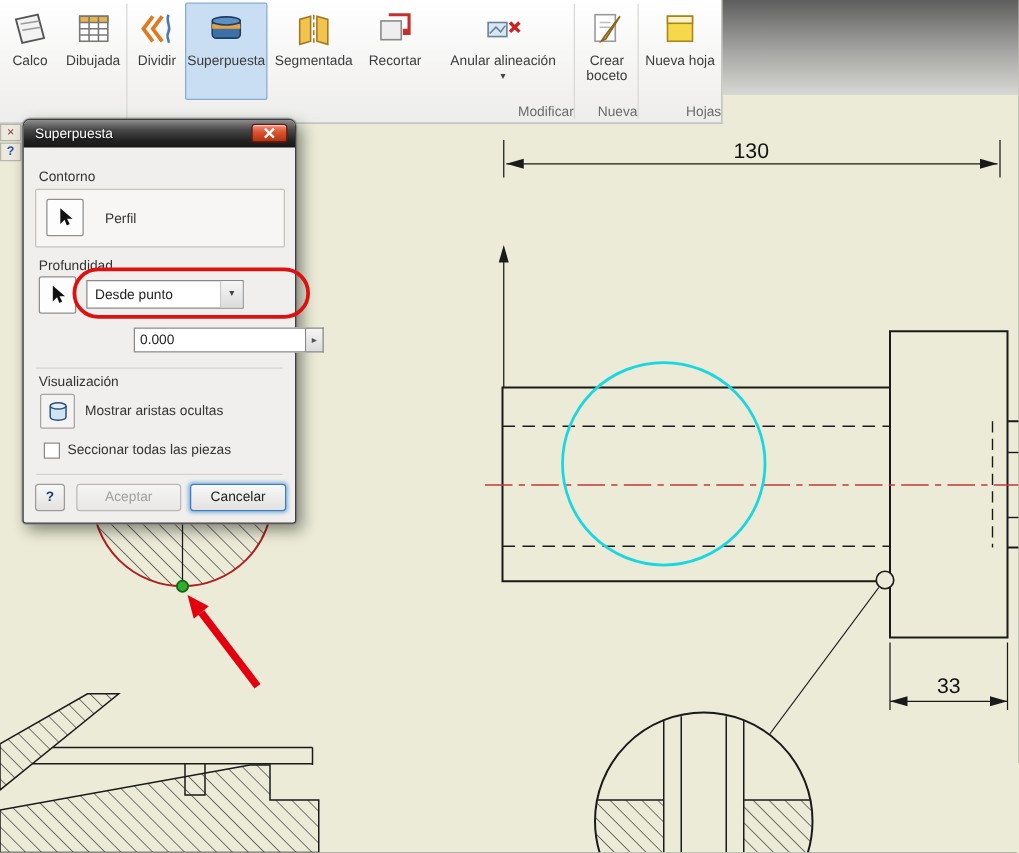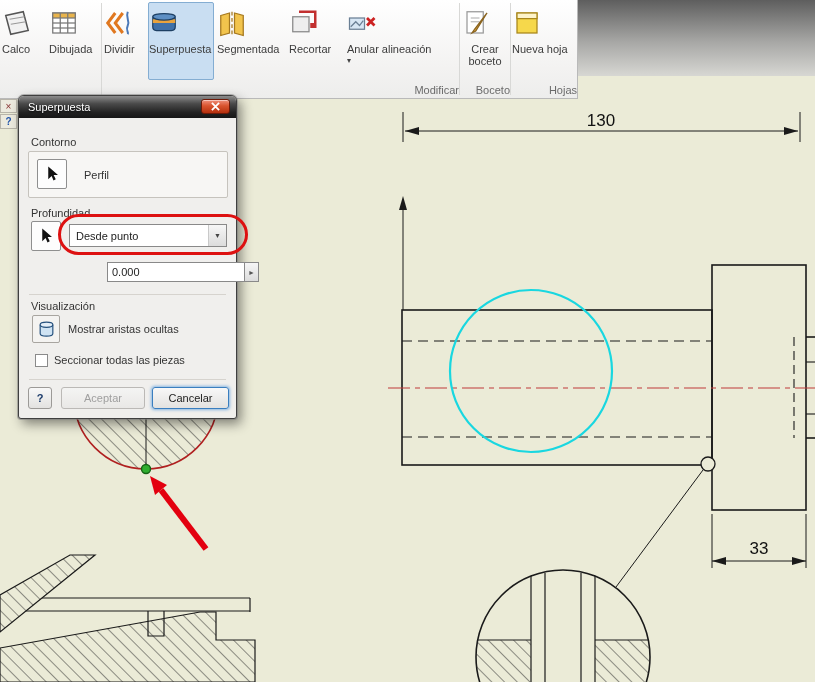--- a/index.html
+++ b/index.html
@@ -7,21 +7,21 @@
        font-family:"Liberation Sans",sans-serif;background:#ebebd7;}
 
   
   #drawing-svg{position:absolute;left:0;top:0;z-index:1;}
 
   
   .ribbon{position:absolute;left:0;top:0;width:578px;height:99px;z-index:2;
           background:linear-gradient(#ffffff,#f3f2f1 70%,#ededec);
           border-bottom:1px solid #b9b9b9;border-right:1px solid #b9b9b9;box-sizing:border-box;}
   .rsep{position:absolute;top:3px;height:92px;width:1px;background:#d8d8d6;}
-  .rbtn{position:absolute;top:2px;height:78px;display:flex;flex-direction:column;align-items:flex-start;
+  .rbtn{position:absolute;top:2px;height:78px;display:flex;flex-direction:column;align-items:center;
         padding-top:5px;box-sizing:border-box;border:1px solid transparent;border-radius:2px;cursor:default;}
   .rbtn .ric{width:30px;height:30px;flex:0 0 auto;}
   .rbtn .rlabel{margin-top:5px;font-size:11px;color:#3c3c3c;white-space:nowrap;line-height:12px;text-align:center;}
   .rbtn.wrap .rlabel{white-space:normal;width:46px;}
   .rbtn.active{background:#c9def2;border-color:#84add2;}
   .rcaret{font-size:8px;color:#444;line-height:8px;margin-top:2px;}
   .rgrouplabel{position:absolute;bottom:2px;font-size:11px;color:#6b6b6b;text-align:right;}
 
   
   .desktop{position:absolute;left:578px;top:0;width:237px;height:76px;z-index:2;
@@ -249,21 +249,21 @@
 
     <div class="rbtn" style="left:511px;width:66px">
       <svg class="ric" viewBox="0 0 24 24">
         <rect x="4" y="4" width="16" height="16" fill="#f6d84b" stroke="#a8861a"></rect>
         <rect x="4" y="4" width="16" height="4.5" fill="#fdf3c9" stroke="#a8861a"></rect>
       </svg>
       <span class="rlabel">Nueva hoja</span>
     </div>
 
     <div class="rgrouplabel" style="left:101px;width:358px">Modificar</div>
-    <div class="rgrouplabel" style="left:459px;width:51px">Boceto</div>
+    <div class="rgrouplabel" style="left:459px;width:51px">Nueva</div>
     <div class="rgrouplabel" style="left:510px;width:67px">Hojas</div>
   </div>
 
   <div class="desktop"></div>
 
   <div class="frag" style="left:0;top:99px;width:17px;height:14px;color:#883333;">×</div>
   <div class="frag" style="left:0;top:114px;width:17px;height:15px;color:#2255aa;font-weight:bold;">?</div>
 
   <div class="dialog">
     <div class="dlg-title">
@@ -286,21 +286,21 @@
         </button>
         <span class="lbl" style="left:55px;top:17px">Perfil</span>
       </div>
 
       <div class="lbl" style="left:12px;top:89px">Profundidad</div>
       <button class="selbtn" style="left:12px;top:103px">
         <svg width="18" height="18" viewBox="0 0 24 24">
           <path d="M7 2 L7 19 L11.5 14.5 L14 20.5 L17 19 L14.2 13.2 L20 13.2 Z" fill="#111"></path>
         </svg>
       </button>
-      <div class="combo" style="left:50px;top:106px;width:158px">
+      <div class="combo" style="left:50px;top:106px;width:126px">
         <span class="combo-text">Desde punto</span>
         <span class="combo-caret">▼</span>
       </div>
 
       <div class="numwrap" style="left:50px;top:144px">
         <input type="text" value="0.000" style="">
         <button class="numspin">►</button>
       </div>
 
       <div class="hr" style="top:176px"></div>

